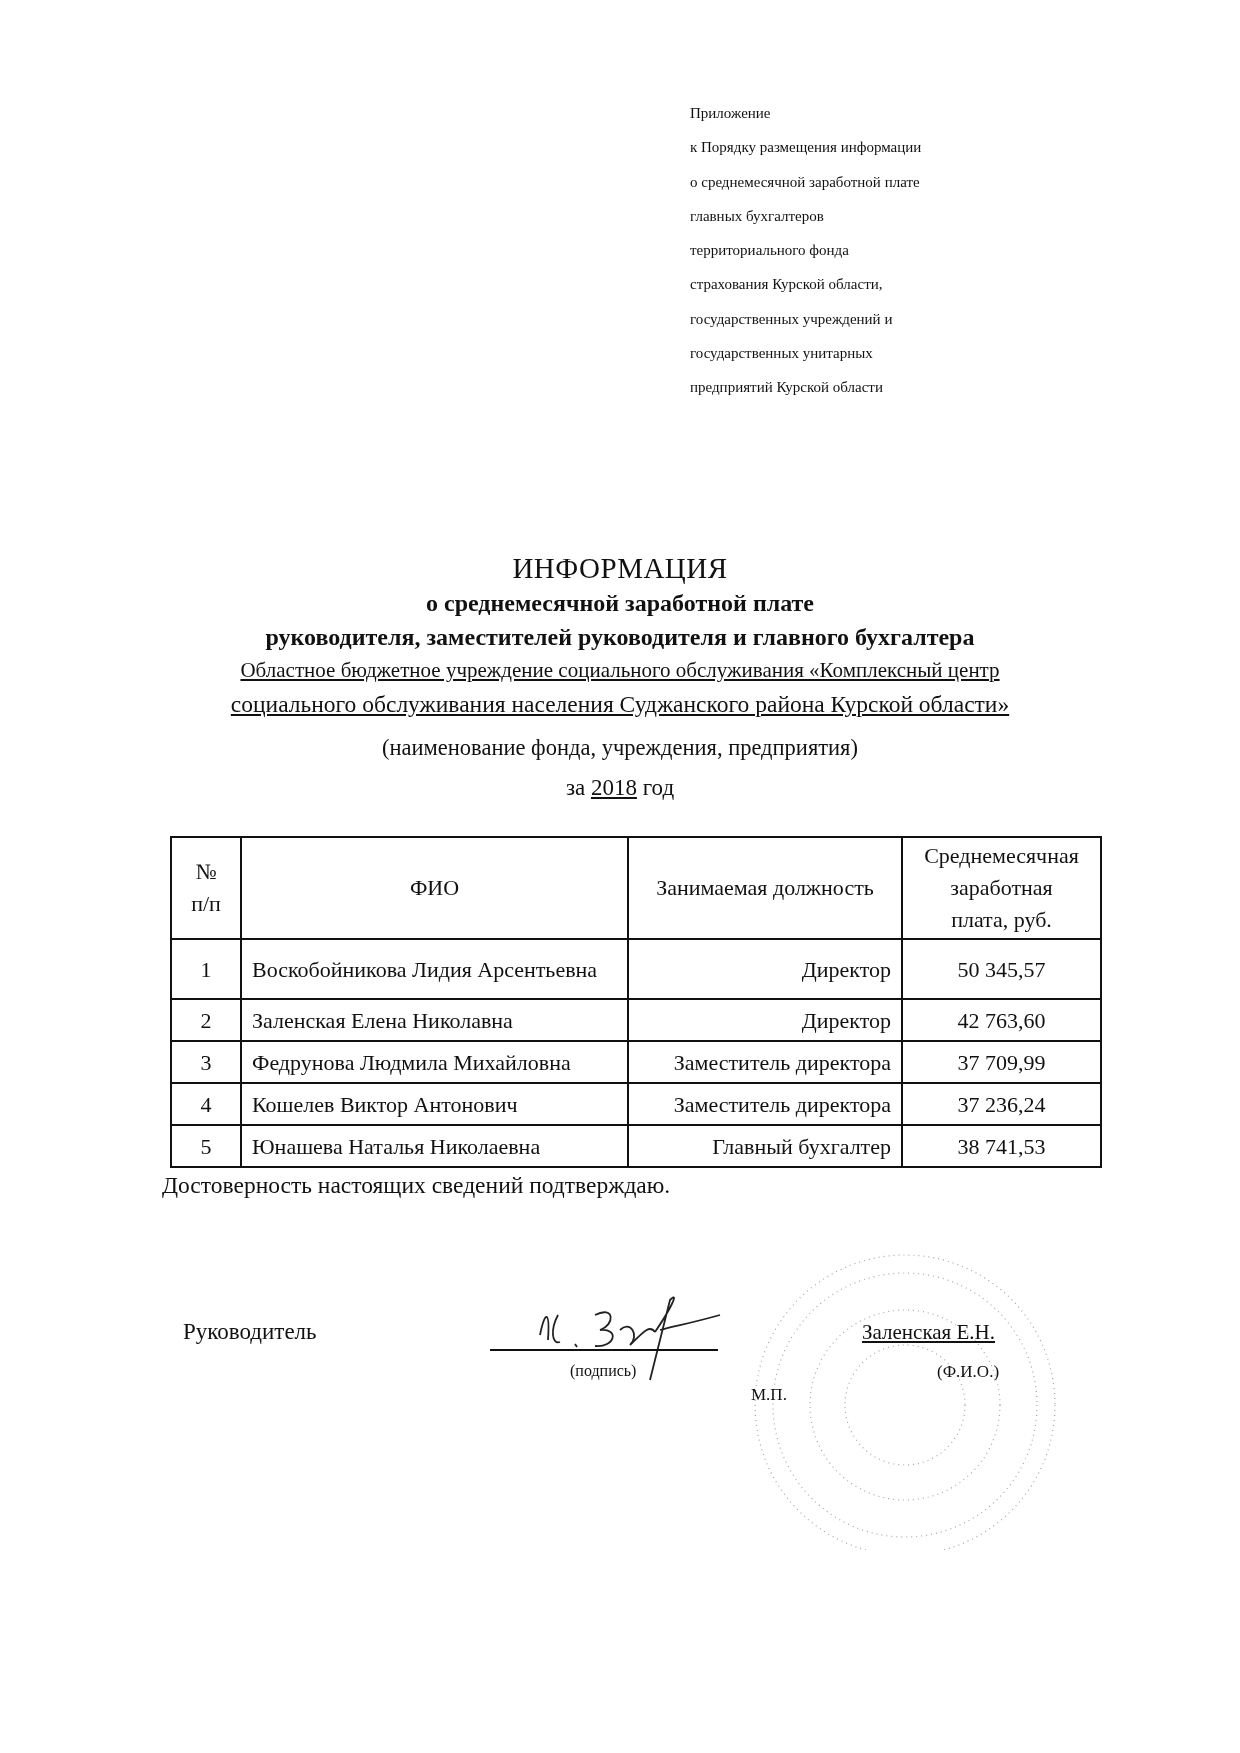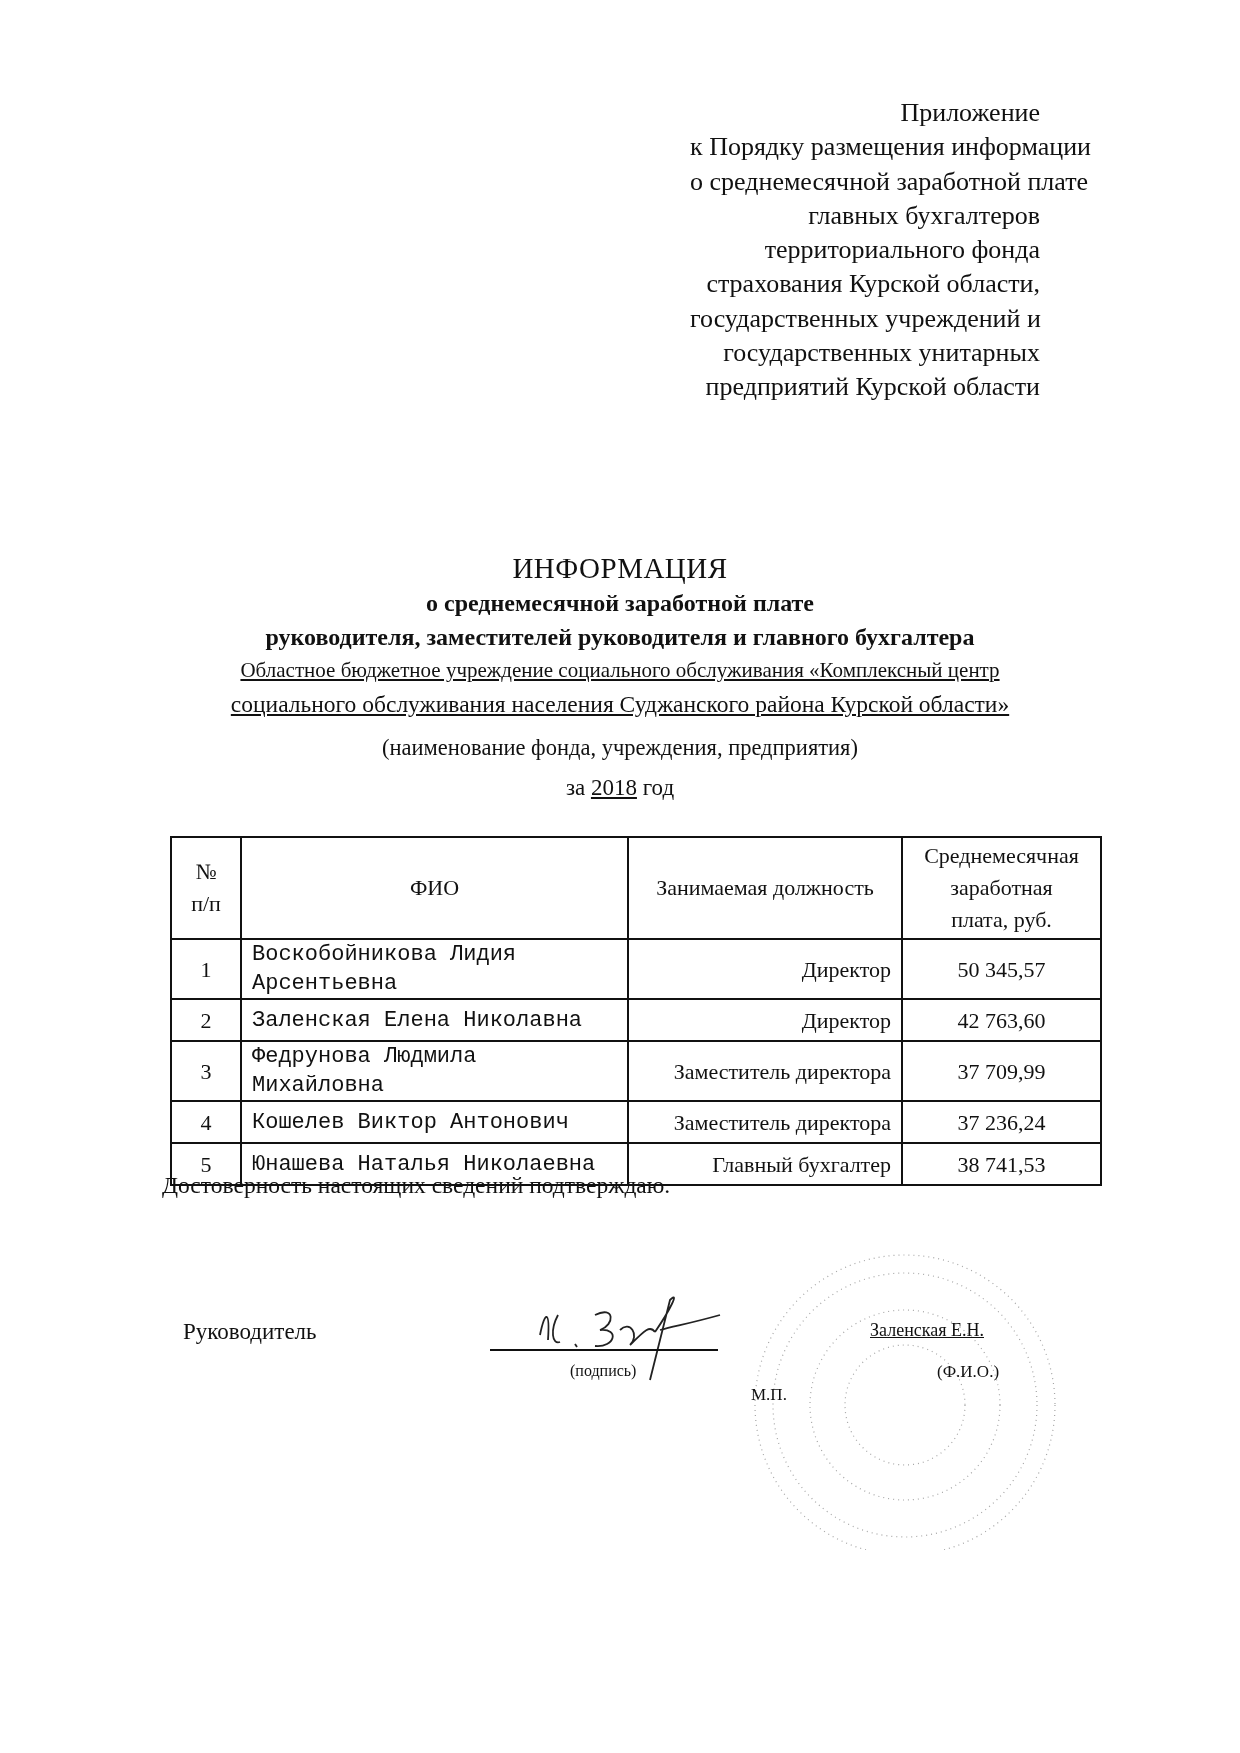--- a/index.html
+++ b/index.html
@@ -1,45 +1,45 @@
 <!DOCTYPE html>
 <html><head>
   <meta charset="utf-8">
   <style>
     html, body { margin: 0; padding: 0; background: #ffffff; }
     body { width: 1240px; height: 1753px; position: relative; overflow: hidden;
            font-family: "Liberation Serif", "DejaVu Serif", serif; color: #111; }
-    .appendix { position: absolute; left: 690px; top: 96px; width: 350px; text-align: right;
-                font-size: 26px; line-height: 34.3px; }
+    .appendix { position: absolute; left: 690px; top: 96px; width: 350px; text-align: left;
+                font-size: 15px; line-height: 34.3px; }
     .appendix div { white-space: nowrap; }
     .title-block { position: absolute; left: 110px; width: 1020px; text-align: center; }
     .t-main { top: 552px; font-size: 29px; letter-spacing: 0.5px; }
     .t-sub1 { top: 590px; font-size: 24px; font-weight: bold; }
     .t-sub2 { top: 624px; font-size: 24px; font-weight: bold; }
     .t-org1 { top: 658px; font-size: 21px; text-decoration: underline; }
     .t-org2 { top: 691px; font-size: 23.5px; text-decoration: underline; }
     .t-hint { top: 735px; font-size: 22.5px; }
     .t-year { top: 775px; font-size: 23px; }
     .t-year span.u { text-decoration: underline; }
     table.salary { position: absolute; left: 170px; top: 836px; border-collapse: collapse;
                    font-size: 22px; }
     table.salary td, table.salary th { border: 2px solid #111; font-weight: normal; padding: 0 10px; }
     table.salary th { height: 100px; line-height: 32px; text-align: center; vertical-align: middle; }
     .c-num { width: 48px; text-align: center; }
     .c-name { width: 365px; text-align: left; }
     .c-pos { width: 252px; text-align: right; }
     .c-sal { width: 177px; text-align: center; }
     table.salary td { height: 40px; line-height: 29px; }
     table.salary tr.r1 td { height: 58px; }
-    td.c-name { padding-left: 12px; font-family: Liberation Mono, monospace; }
+    td.c-name { padding-left: 12px; }
     .confirm { position: absolute; left: 162px; top: 1172px; font-size: 23.5px; }
     .sign-role { position: absolute; left: 183px; top: 1319px; font-size: 23px; }
     .sign-line { position: absolute; left: 490px; top: 1349px; width: 228px; border-top: 2px solid #111; }
     .sign-hint { position: absolute; left: 570px; top: 1362px; font-size: 16px; }
-    .signer { position: absolute; left: 862px; top: 1320px; font-size: 18px; text-decoration: underline; margin-left: 8px; }
+    .signer { position: absolute; left: 862px; top: 1320px; font-size: 21px; text-decoration: underline; }
     .fio-hint { position: absolute; left: 937px; top: 1362px; font-size: 17px; }
     .mp { position: absolute; left: 751px; top: 1385px; font-size: 17px; }
     .stamp { position: absolute; left: 720px; top: 1230px; width: 360px; height: 320px; }
     .signature { position: absolute; left: 520px; top: 1270px; width: 230px; height: 120px; }
   </style>
 </head>
 <body>
 
 <div class="appendix">
   <div>Приложение</div>

